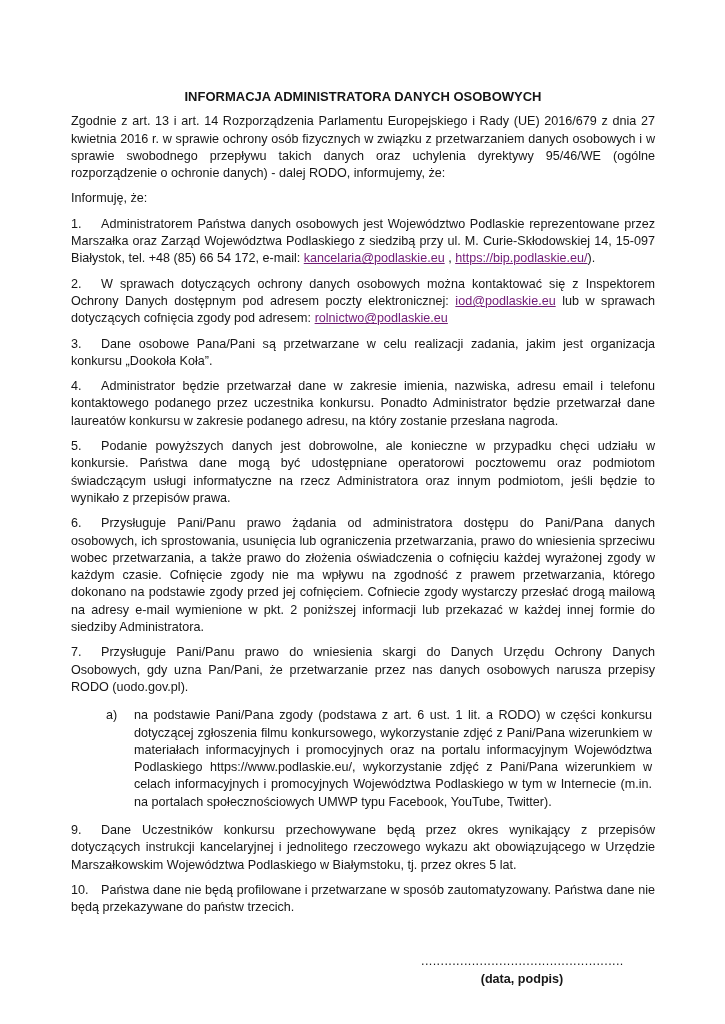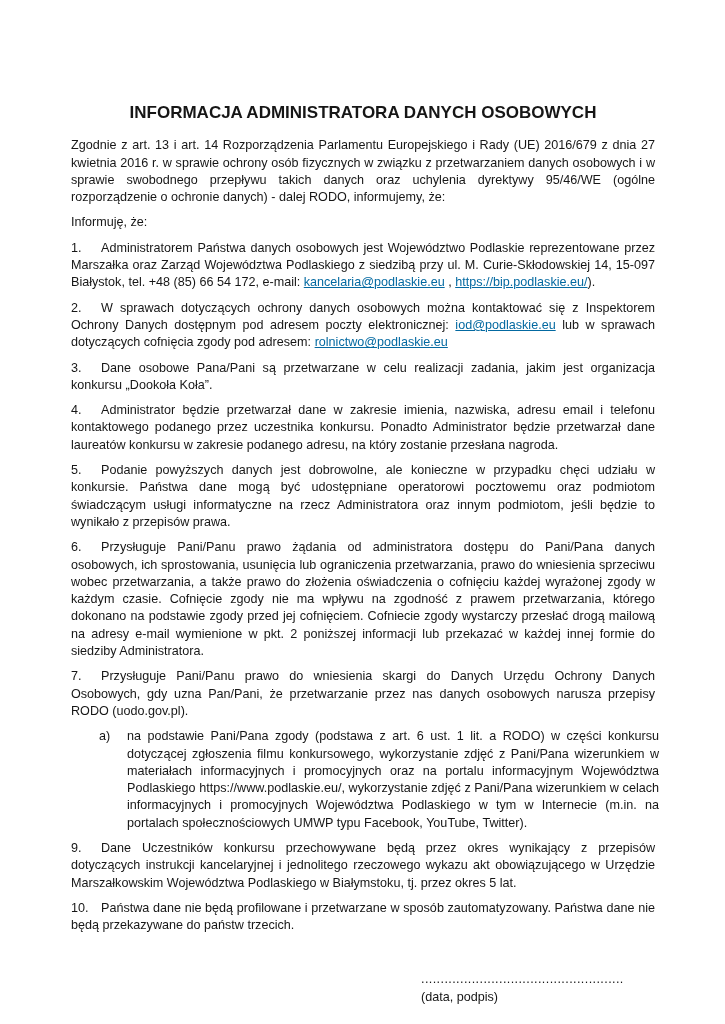--- a/index.html
+++ b/index.html
@@ -15,62 +15,63 @@
     background: #ffffff;
     box-sizing: border-box;
     padding: 88px 62px 0 63px;
     font-family: "Liberation Sans", sans-serif;
     font-size: 12.6px;
     line-height: 17.3px;
     color: #161616;
     overflow: hidden;
   }
   .doc-title {
-    margin: 16px;
-    font-size: 17px;
+    margin: 0;
+    font-size: 13px;
     font-weight: bold;
     text-align: center;
     line-height: 17.3px;
   }
   .para {
     margin: 8px;
     text-align: justify;
   }
   .num {
     display: inline-block;
     width: 30px;
   }
   .subitem {
-    margin: 4px;
+    margin: 11px;
     text-align: justify;
     padding-left: 60px;
     text-indent: -28px;
   }
   .marker {
     display: inline-block;
     width: 28px;
     text-indent: 0;
   }
   .link {
-    color: #0369a1;
+    color: #701a75;
     text-decoration: underline;
     cursor: pointer;
   }
   .signature {
     width: 202px;
     margin: 37px 40px 0 auto;
   }
   .sig-dots {
     white-space: nowrap;
     overflow: hidden;
     text-align: left;
     letter-spacing: 0.4px;
   }
   .sig-label {
-    text-align: left;
+    text-align: center;
+    font-weight: bold;
   }
 </style>
 </head>
 <body>
 
 <div class="page">
 
   <h1 class="doc-title">INFORMACJA ADMINISTRATORA DANYCH OSOBOWYCH</h1>
 
   <p class="para">Zgodnie z art. 13 i art. 14 Rozporządzenia Parlamentu Europejskiego i Rady (UE) 2016/679 z dnia 27 kwietnia 2016 r. w sprawie ochrony osób fizycznych w związku z przetwarzaniem danych osobowych i w sprawie swobodnego przepływu takich danych oraz uchylenia dyrektywy 95/46/WE (ogólne rozporządzenie o ochronie danych) - dalej RODO, informujemy, że:</p>

